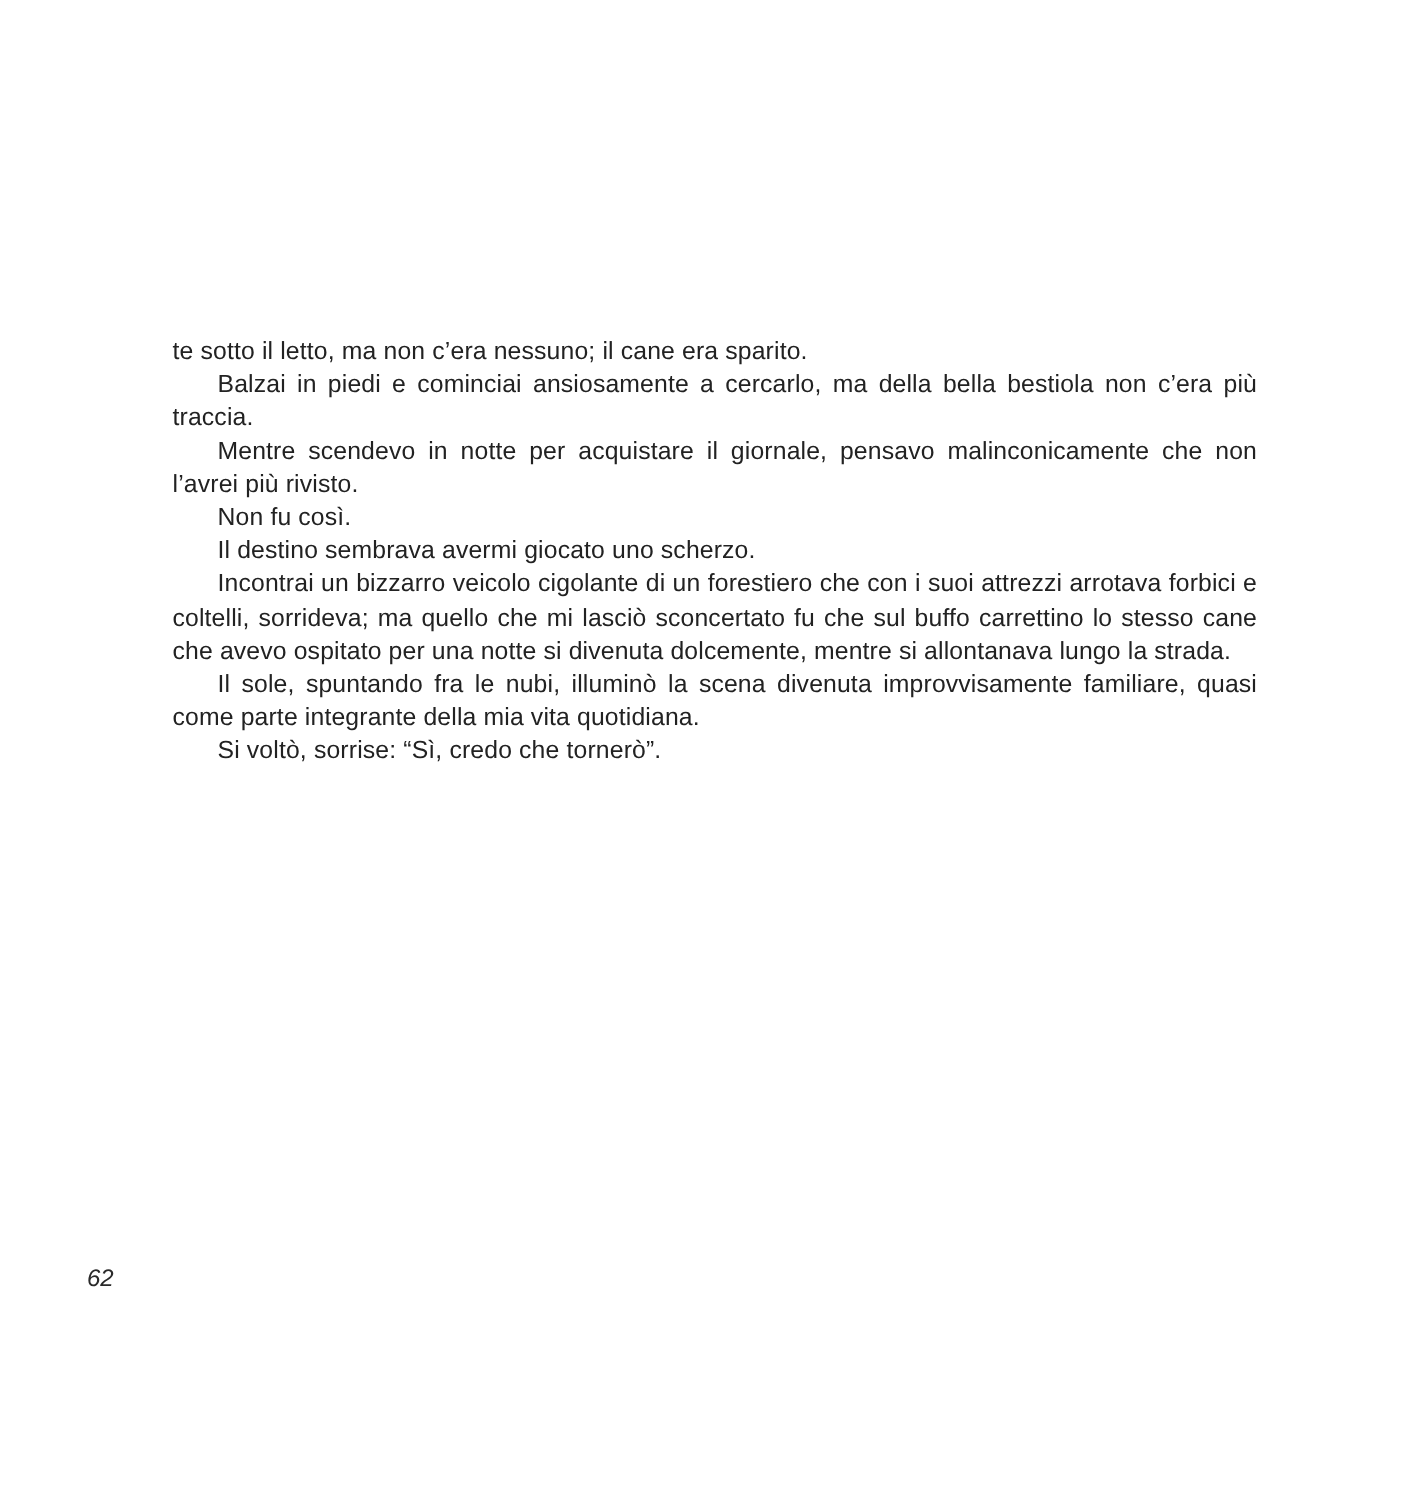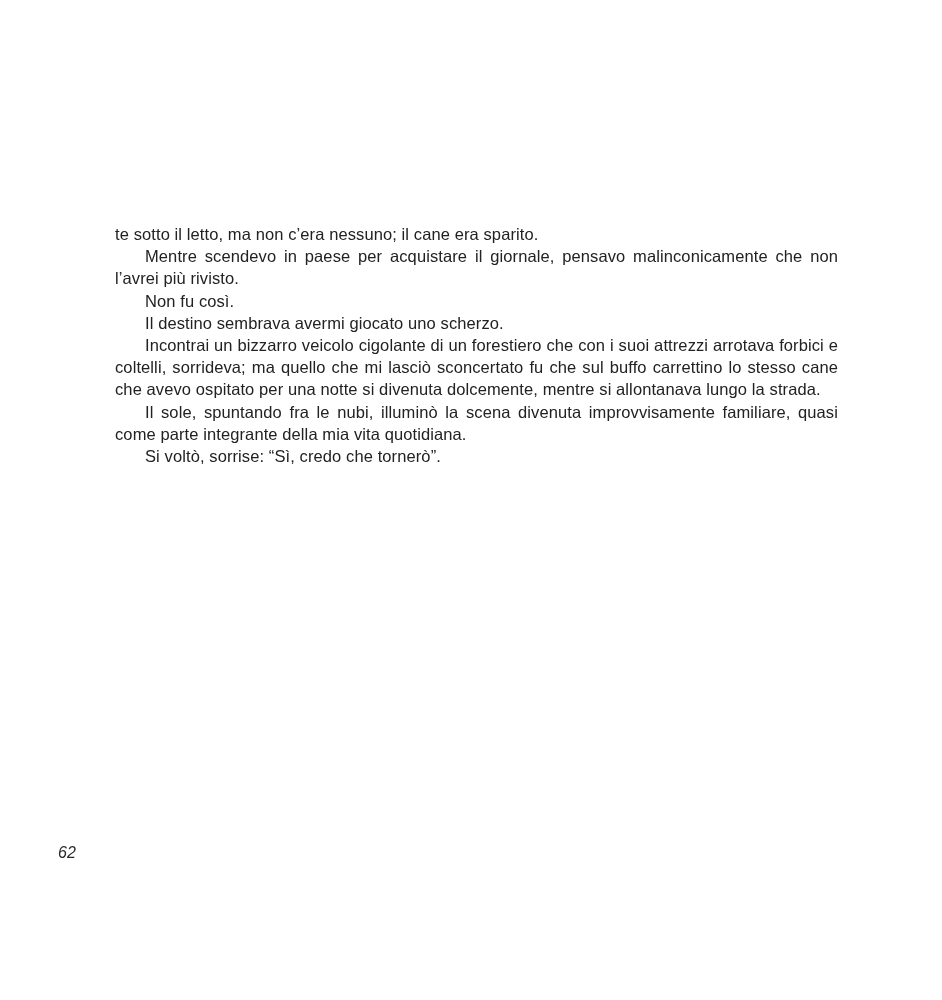--- a/index.html
+++ b/index.html
@@ -49,21 +49,22 @@
     text-align: center;
   }
 </style>
 </head>
 <body>
 
 <div class="page">
 
   <div class="text-block">
     <p class="continuation">te sotto il letto, ma non c’era nessuno; il cane era sparito.</p>
-    <p>Mentre scendevo in paese per acquistare il giornale, pensavo malinconicamente che non l’avrei più rivisto.</p>
+    <p>Balzai in piedi e cominciai ansiosamente a cercarlo, ma della bella bestiola non c’era più traccia.</p>
+    <p>Mentre scendevo in notte per acquistare il giornale, pensavo malinconicamente che non l’avrei più rivisto.</p>
     <p>Non fu così.</p>
     <p>Il destino sembrava avermi giocato uno scherzo.</p>
     <p>Incontrai un bizzarro veicolo cigolante di un forestiero che con i suoi attrezzi arrotava forbici e coltelli, sorrideva; ma quello che mi lasciò sconcertato fu che sul buffo carrettino lo stesso cane che avevo ospitato per una notte si divenuta dolcemente, mentre si allontanava lungo la strada.</p>
     <p>Il sole, spuntando fra le nubi, illuminò la scena divenuta improvvisamente familiare, quasi come parte integrante della mia vita quotidiana.</p>
     <p>Si voltò, sorrise: “Sì, credo che tornerò”.</p>
   </div>
 
   <div class="page-number">62</div>
 
 </div>

